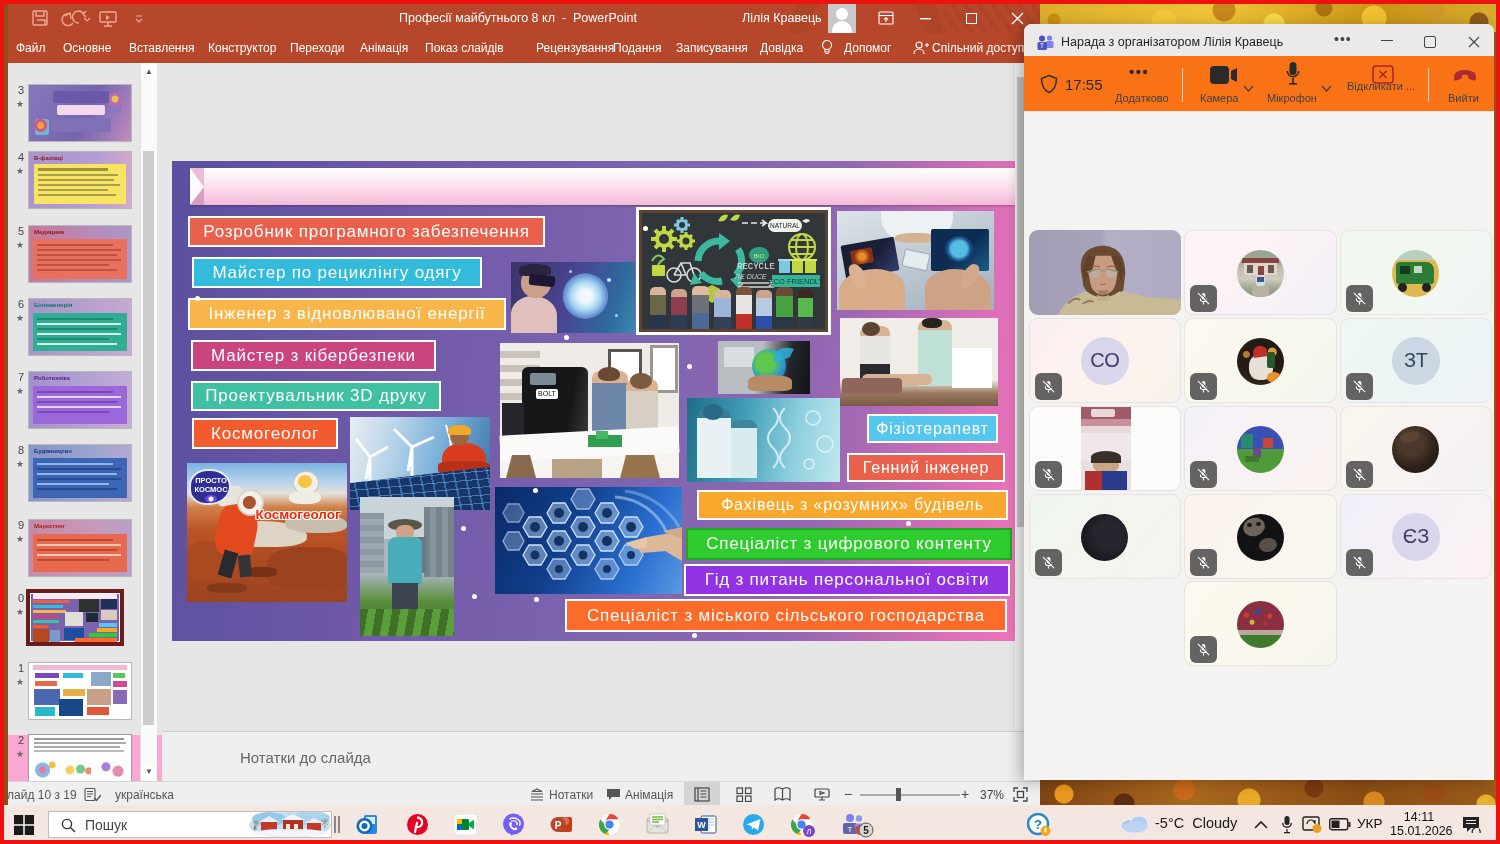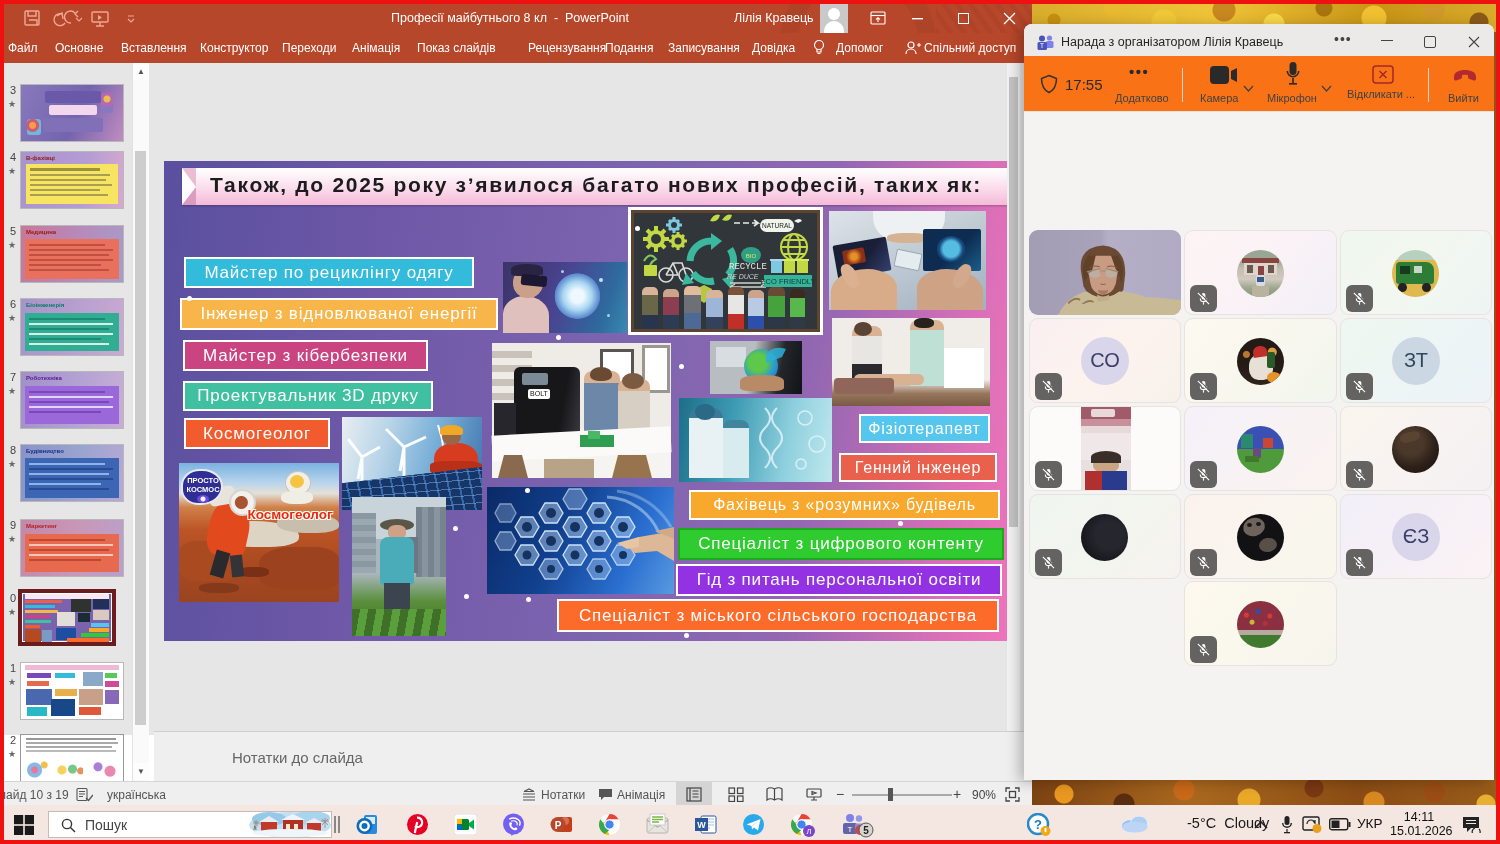--- a/index.html
+++ b/index.html
@@ -57,21 +57,21 @@
     radial-gradient(circle at 100px 26px,#5a2c10 0 10px,transparent 11px),
     radial-gradient(circle at 160px 12px,#c86818 0 10px,transparent 11px),
     radial-gradient(circle at 225px 22px,#e8a828 0 11px,transparent 12px),
     radial-gradient(circle at 290px 10px,#7a3812 0 9px,transparent 10px),
     radial-gradient(circle at 350px 24px,#d88820 0 10px,transparent 11px),
     radial-gradient(circle at 410px 14px,#9a4c14 0 10px,transparent 11px),
     radial-gradient(circle at 462px 26px,#e8b030 0 9px,transparent 10px),
     linear-gradient(90deg,#7a4012,#aa681e 35%,#8a4c14 70%,#9a5c1a);"></div>
 </div>
 
-<div class="abs" id="ppt" style="left:0;top:4px;width:1032px;height:805px;background:#ffffff;">
+<div class="abs" id="ppt" style="left:8px;top:4px;width:1032px;height:805px;background:#f9a8d4;">
 
   <div class="abs" style="left:0;top:0;width:1032px;height:29px;background:#b7472a;overflow:hidden;">
     <div class="abs" style="left:780px;top:-40px;width:120px;height:120px;border-radius:50%;border:18px solid rgba(0,0,0,0.05);"></div>
     <div class="abs" style="left:936px;top:-10px;width:96px;height:80px;background:repeating-linear-gradient(55deg,rgba(0,0,0,0.05) 0 5px,transparent 5px 11px);"></div>
 
     <svg class="abs" style="left:24px;top:6px;" width="120" height="18" viewBox="0 0 120 18" fill="none" stroke="#eda995" stroke-width="1.4">
       <rect x="1" y="1" width="14" height="14" rx="1"></rect>
         <path d="M4 1v5h8V1M5 10h8v5"></path>
       <path d="M38 4 a6 6 0 1 0 3 9" fill="none"></path>
         <path d="M33 6 l5 -3 1 6" fill="none"></path>
@@ -273,23 +273,23 @@
 
   <div class="abs" style="left:1007px;top:59px;width:13px;height:668px;background:#f2f2f2;">
     <div class="abs" style="left:2px;top:14px;width:9px;height:450px;background:#c4c4c4;"></div>
   </div>
 
   <div class="abs" id="slide" style="left:164px;top:157px;width:843px;height:480px;overflow:hidden;
        background:linear-gradient(97deg,#5a509f 0%,#7059a8 28%,#7e65b0 55%,#9367b2 75%,#d96fb8 92%,#ee74ba 100%);">
 
     <div class="abs" style="left:18px;top:7px;width:825px;height:37px;background:linear-gradient(#fff 0%,#fdf0f6 25%,#fad8e9 60%,#f5bad8 100%);box-shadow:0 1px 2px rgba(0,0,0,0.25);">
       <div class="abs" style="left:0;top:0;width:0;height:0;border-top:19px solid #e8b8d0;border-bottom:18px solid #d898bc;border-left:14px solid #fff;opacity:0.9;"></div>
-      <div class="abs" style="left:14px;top:5px;width:800px;text-align:center;font-size:21px;font-weight:bold;color:#1c1c1c;letter-spacing:1.7px;white-space:nowrap;">Також, до 2025 року зʼявилося багато нових професій, таких як:</div>
-    </div>
-
+    </div>
+
+    <div class="lbl" style="left:16px;top:55px;width:357px;height:31px;line-height:27px;background:#e9614c;">Розробник програмного забезпечення</div>
     <div class="lbl" style="left:20px;top:96px;width:290px;height:31px;line-height:27px;background:#33bbdc;">Майстер по рециклінгу одягу</div>
     <div class="lbl" style="left:16px;top:137px;width:318px;height:32px;line-height:28px;background:#f8b54a;">Інженер з відновлюваної енергії</div>
     <div class="lbl" style="left:19px;top:179px;width:245px;height:31px;line-height:27px;background:#c94480;">Майстер з кібербезпеки</div>
     <div class="lbl" style="left:19px;top:220px;width:250px;height:30px;line-height:26px;background:#3fc0a0;">Проектувальник 3D друку</div>
     <div class="lbl" style="left:20px;top:257px;width:146px;height:31px;line-height:27px;background:#f25b2e;">Космогеолог</div>
 
     <div class="lbl" style="left:695px;top:253px;width:131px;height:29px;line-height:25px;background:#55c6ee;font-size:16px;">Фізіотерапевт</div>
     <div class="lbl" style="left:675px;top:292px;width:158px;height:29px;line-height:25px;background:#e9614c;font-size:16px;">Генний інженер</div>
     <div class="lbl" style="left:525px;top:329px;width:311px;height:30px;line-height:26px;background:#f8a82d;font-size:16px;">Фахівець з «розумних» будівель</div>
     <div class="lbl" style="left:514px;top:367px;width:326px;height:32px;line-height:28px;background:#2fcc2f;border-color:#1da81d;">Спеціаліст з цифрового контенту</div>
@@ -607,21 +607,21 @@
       <path d="M8.5 2C6 .5 3 .5 1 2v11c2-1.5 5-1.5 7.5 0 2.5-1.5 5.5-1.5 7.5 0V2c-2-1.5-5-1.5-7.5 0zM8.5 2v11"></path>
     </svg>
     <svg class="abs" style="left:806px;top:5px;" width="16" height="15" viewBox="0 0 16 15" fill="none" stroke="#444" stroke-width="1.2">
       <rect x="1" y="2" width="14" height="8" rx="1"></rect>
         <path d="M8 10v3M5 13h6M6 4.5l4 1.5-4 1.5z"></path>
     </svg>
     <div class="abs" style="left:836px;top:4px;font-size:14px;color:#444;">−</div>
     <div class="abs" style="left:852px;top:12px;width:100px;height:1.5px;background:#a9a9a9;"></div>
     <div class="abs" style="left:888px;top:6px;width:5px;height:13px;background:#555;"></div>
     <div class="abs" style="left:953px;top:4px;font-size:14px;color:#444;">+</div>
-    <div class="abs" style="left:972px;top:6px;font-size:12px;color:#444;">90%</div>
+    <div class="abs" style="left:972px;top:6px;font-size:12px;color:#444;">37%</div>
     <svg class="abs" style="left:1005px;top:5px;" width="15" height="15" viewBox="0 0 15 15" fill="none" stroke="#444" stroke-width="1.3">
       <path d="M1 5V1h4M10 1h4v4M14 10v4h-4M5 14H1v-4"></path>
         <rect x="4.5" y="4.5" width="6" height="6"></rect>
     </svg>
   </div>
 </div>
 
 <div class="abs" id="meet" style="left:1024px;top:24px;width:470px;height:756px;background:#f4f3f1;border-radius:8px 8px 0 0;overflow:hidden;box-shadow:-5px 2px 14px rgba(0,0,0,0.25);">
 
   <div class="abs" style="left:0;top:0;width:470px;height:32px;background:#ebeae8;">
@@ -664,21 +664,21 @@
         <rect x="4" y="21" width="8" height="1.6"></rect>
     </svg>
     <svg class="abs" style="left:297px;top:29px;" width="11" height="7" viewBox="0 0 11 7" fill="none" stroke="#424242" stroke-width="1.3">
         <path d="M1 1l4.5 5L10 1"></path>
       </svg>
     <div class="abs" style="left:243px;top:36px;font-size:11px;color:#424242;">Мікрофон</div>
     <svg class="abs" style="left:348px;top:9px;" width="22" height="19" viewBox="0 0 22 19" fill="none" stroke="#a4262c" stroke-width="1.5">
       <rect x="1" y="1" width="20" height="17" rx="3"></rect>
         <path d="M7.5 6l7 7M14.5 6l-7 7"></path>
     </svg>
-    <div class="abs" style="left:323px;top:32px;font-size:11px;color:#424242;">Відкликати ...</div>
+    <div class="abs" style="left:323px;top:24px;font-size:11px;color:#424242;">Відкликати ...</div>
     <div class="abs" style="left:404px;top:12px;width:1px;height:34px;background:#d8d6d4;"></div>
     <svg class="abs" style="left:428px;top:12px;" width="26" height="14" viewBox="0 0 26 14" fill="#b02a30">
       <path d="M2 9 C2 4 7 2 13 2 C19 2 24 4 24 9 L24 11 C24 12.2 23 12.8 21.8 12.4 L17.5 11 C16.6 10.7 16 10 16 9 L16 7.2 C14 6.6 12 6.6 10 7.2 L10 9 C10 10 9.4 10.7 8.5 11 L4.2 12.4 C3 12.8 2 12.2 2 11 Z"></path>
     </svg>
     <div class="abs" style="left:424px;top:36px;font-size:11px;color:#424242;">Вийти</div>
   </div>
 
   <div class="tile" style="left:5px;top:206px;width:152px;height:85px;border:none;">
     <svg width="152" height="85" viewBox="0 0 152 85">
       <defs>
@@ -1022,21 +1022,21 @@
     <text x="11" y="16" font-size="13" fill="#1a78c0" text-anchor="middle" font-weight="bold" font-family="Liberation Sans">?</text>
     <circle cx="18.5" cy="18" r="5" fill="#f0a818"></circle>
       <rect x="17.6" y="15" width="1.8" height="4.2" fill="#fff"></rect>
   </svg>
 
   <svg class="abs" style="left:1116px;top:5px;" width="30" height="20" viewBox="0 0 30 20">
     <ellipse cx="11" cy="12" rx="9.5" ry="6.5" fill="#9cc0ee" stroke="#e8f0fa" stroke-width="1"></ellipse>
     <ellipse cx="19" cy="9" rx="8.5" ry="7" fill="#aecdf2" stroke="#e8f0fa" stroke-width="1"></ellipse>
     <ellipse cx="15" cy="13" rx="12.5" ry="5.5" fill="#bcd5f5"></ellipse>
   </svg>
-  <div class="abs" style="left:1151px;top:6px;font-size:14.5px;color:#1a1a1a;margin-left:32px;">-5°C&nbsp; Cloudy</div>
+  <div class="abs" style="left:1151px;top:6px;font-size:14.5px;color:#1a1a1a;">-5°C&nbsp; Cloudy</div>
   <svg class="abs" style="left:1250px;top:11px;" width="14" height="9" viewBox="0 0 14 9" fill="none" stroke="#222" stroke-width="1.6">
       <path d="M1 8 L7 2 L13 8"></path>
     </svg>
   <svg class="abs" style="left:1277px;top:6px;" width="12" height="19" viewBox="0 0 12 19" fill="#222">
     <rect x="3.5" y="1" width="5" height="9" rx="2.5"></rect>
       <path d="M1 8 a5 5 0 0 0 10 0 h-1.4 a3.6 3.6 0 0 1 -7.2 0Z"></path>
       <rect x="5.4" y="14" width="1.2" height="3"></rect>
       <rect x="3" y="17" width="6" height="1.3"></rect>
   </svg>
   <svg class="abs" style="left:1298px;top:7px;" width="20" height="17" viewBox="0 0 20 17">

